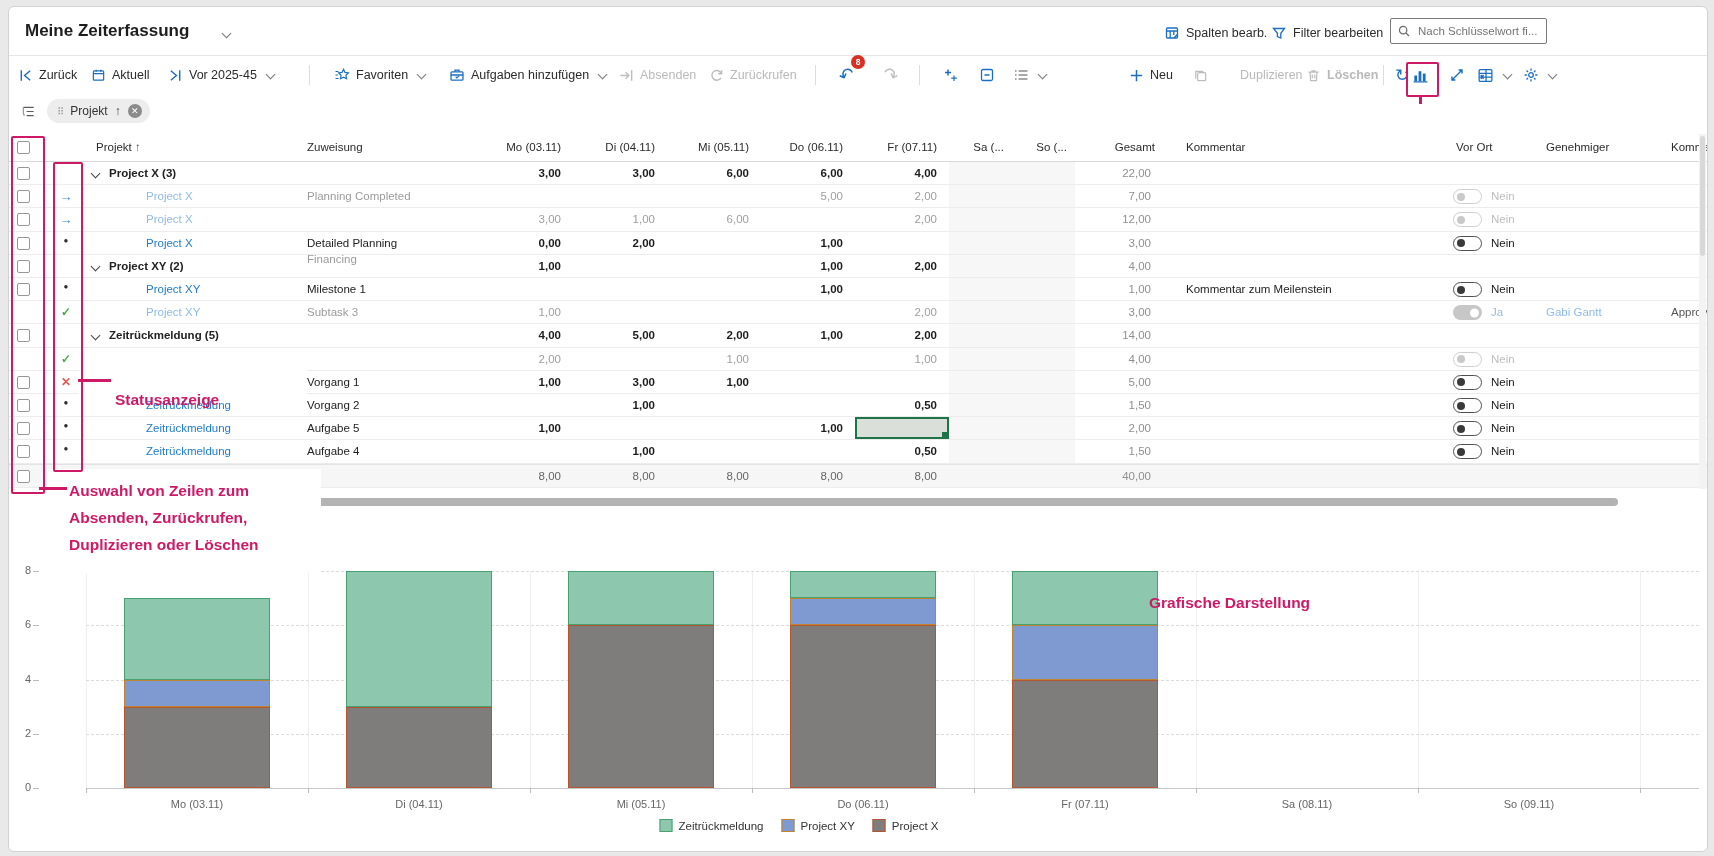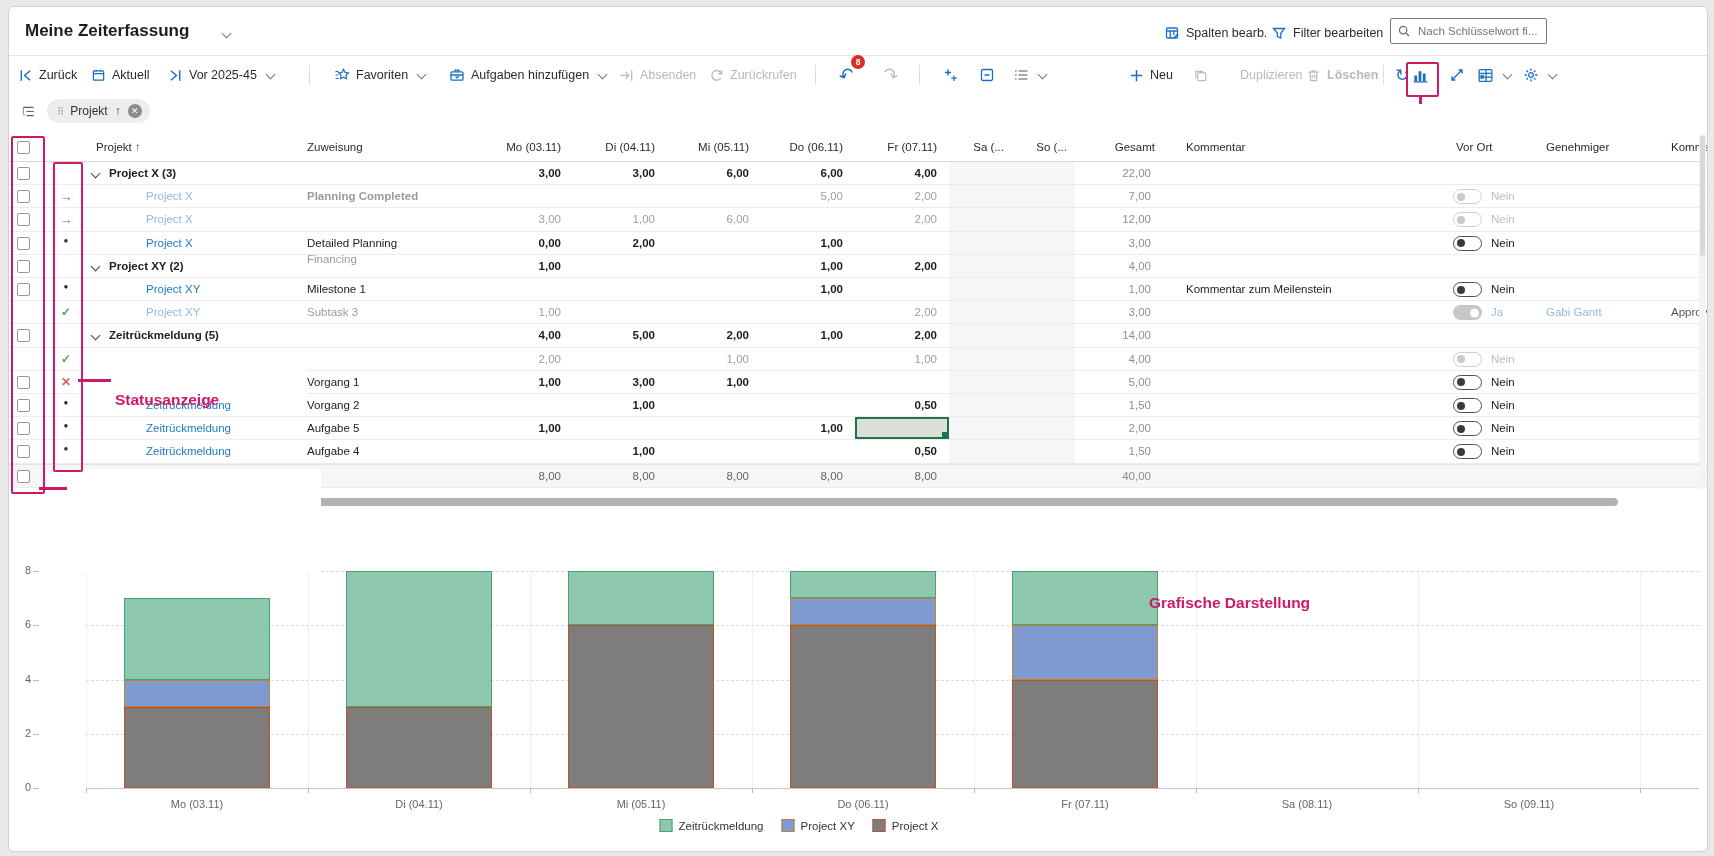--- a/index.html
+++ b/index.html
@@ -253,21 +253,21 @@
           <div class="cell num" style="left:564px;top:5px;width:82px;">3,00</div>
           <div class="cell num" style="left:658px;top:5px;width:82px;">6,00</div>
           <div class="cell num" style="left:752px;top:5px;width:82px;">6,00</div>
           <div class="cell num" style="left:846px;top:5px;width:82px;">4,00</div>
           <div class="cell num tot" style="left:1066px;top:5px;width:76px;">22,00</div>
         </div>
         <div class="row" style="top:178.2px;height:23.2px;">
           <div class="cb" style="left:8px;top:5px;"></div>
           <div class="cell" style="left:50px;top:4px;width:14px;text-align:center;color:#3f87d6;font-size:13px;font-weight:700;">→</div>
           <div class="cell link mut" style="left:137px;top:5px;">Project X</div>
-          <div class="cell" style="left:298px;top:5px;color:#9b9b9b;font-weight:bold;">Planning Completed</div>
+          <div class="cell" style="left:298px;top:5px;color:#9b9b9b;">Planning Completed</div>
           <div class="cell num mut" style="left:752px;top:5px;width:82px;">5,00</div>
           <div class="cell num mut" style="left:846px;top:5px;width:82px;">2,00</div>
           <div class="cell num tot" style="left:1066px;top:5px;width:76px;">7,00</div>
           <div class="tgl off dis" style="left:1444px;top:4px;">
             <div class="knob"></div>
           </div>
           <div class="cell" style="left:1482px;top:5px;color:#bdbdbd;">Nein</div>
         </div>
         <div class="row" style="top:201.4px;height:23.2px;">
           <div class="cb" style="left:8px;top:5px;"></div>
@@ -498,20 +498,25 @@
 
     <div class="pink-rect" style="left:2px;top:129px;width:30px;height:354px;"></div>
     <div class="pink-rect" style="left:44px;top:155px;width:26px;height:306px;"></div>
 
     <div class="white-box" style="left:70px;top:352px;width:228px;height:42px;"></div>
     <div class="pink-line" style="left:69px;top:372px;width:33px;height:3px;"></div>
     <div class="pink-txt" style="left:106px;top:384px;">Statusanzeige</div>
 
     <div class="white-box" style="left:38px;top:462px;width:274px;height:104px;"></div>
     <div class="pink-line" style="left:30px;top:480px;width:28px;height:3px;"></div>
+    <div class="pink-txt" style="left:60px;top:470px;line-height:27px;">
+      <div>Auswahl von Zeilen zum</div>
+      <div>Absenden, Zurückrufen,</div>
+      <div>Duplizieren oder Löschen</div>
+    </div>
 
     <div class="pink-rect" style="left:1397px;top:55px;width:29px;height:31px;"></div>
     <div class="pink-line" style="left:1410px;top:88px;width:3px;height:9px;"></div>
 
     <div class="pink-txt" style="left:1140px;top:587px;">Grafische Darstellung</div>
 
   </div>
 </div>
 
 </body></html>

